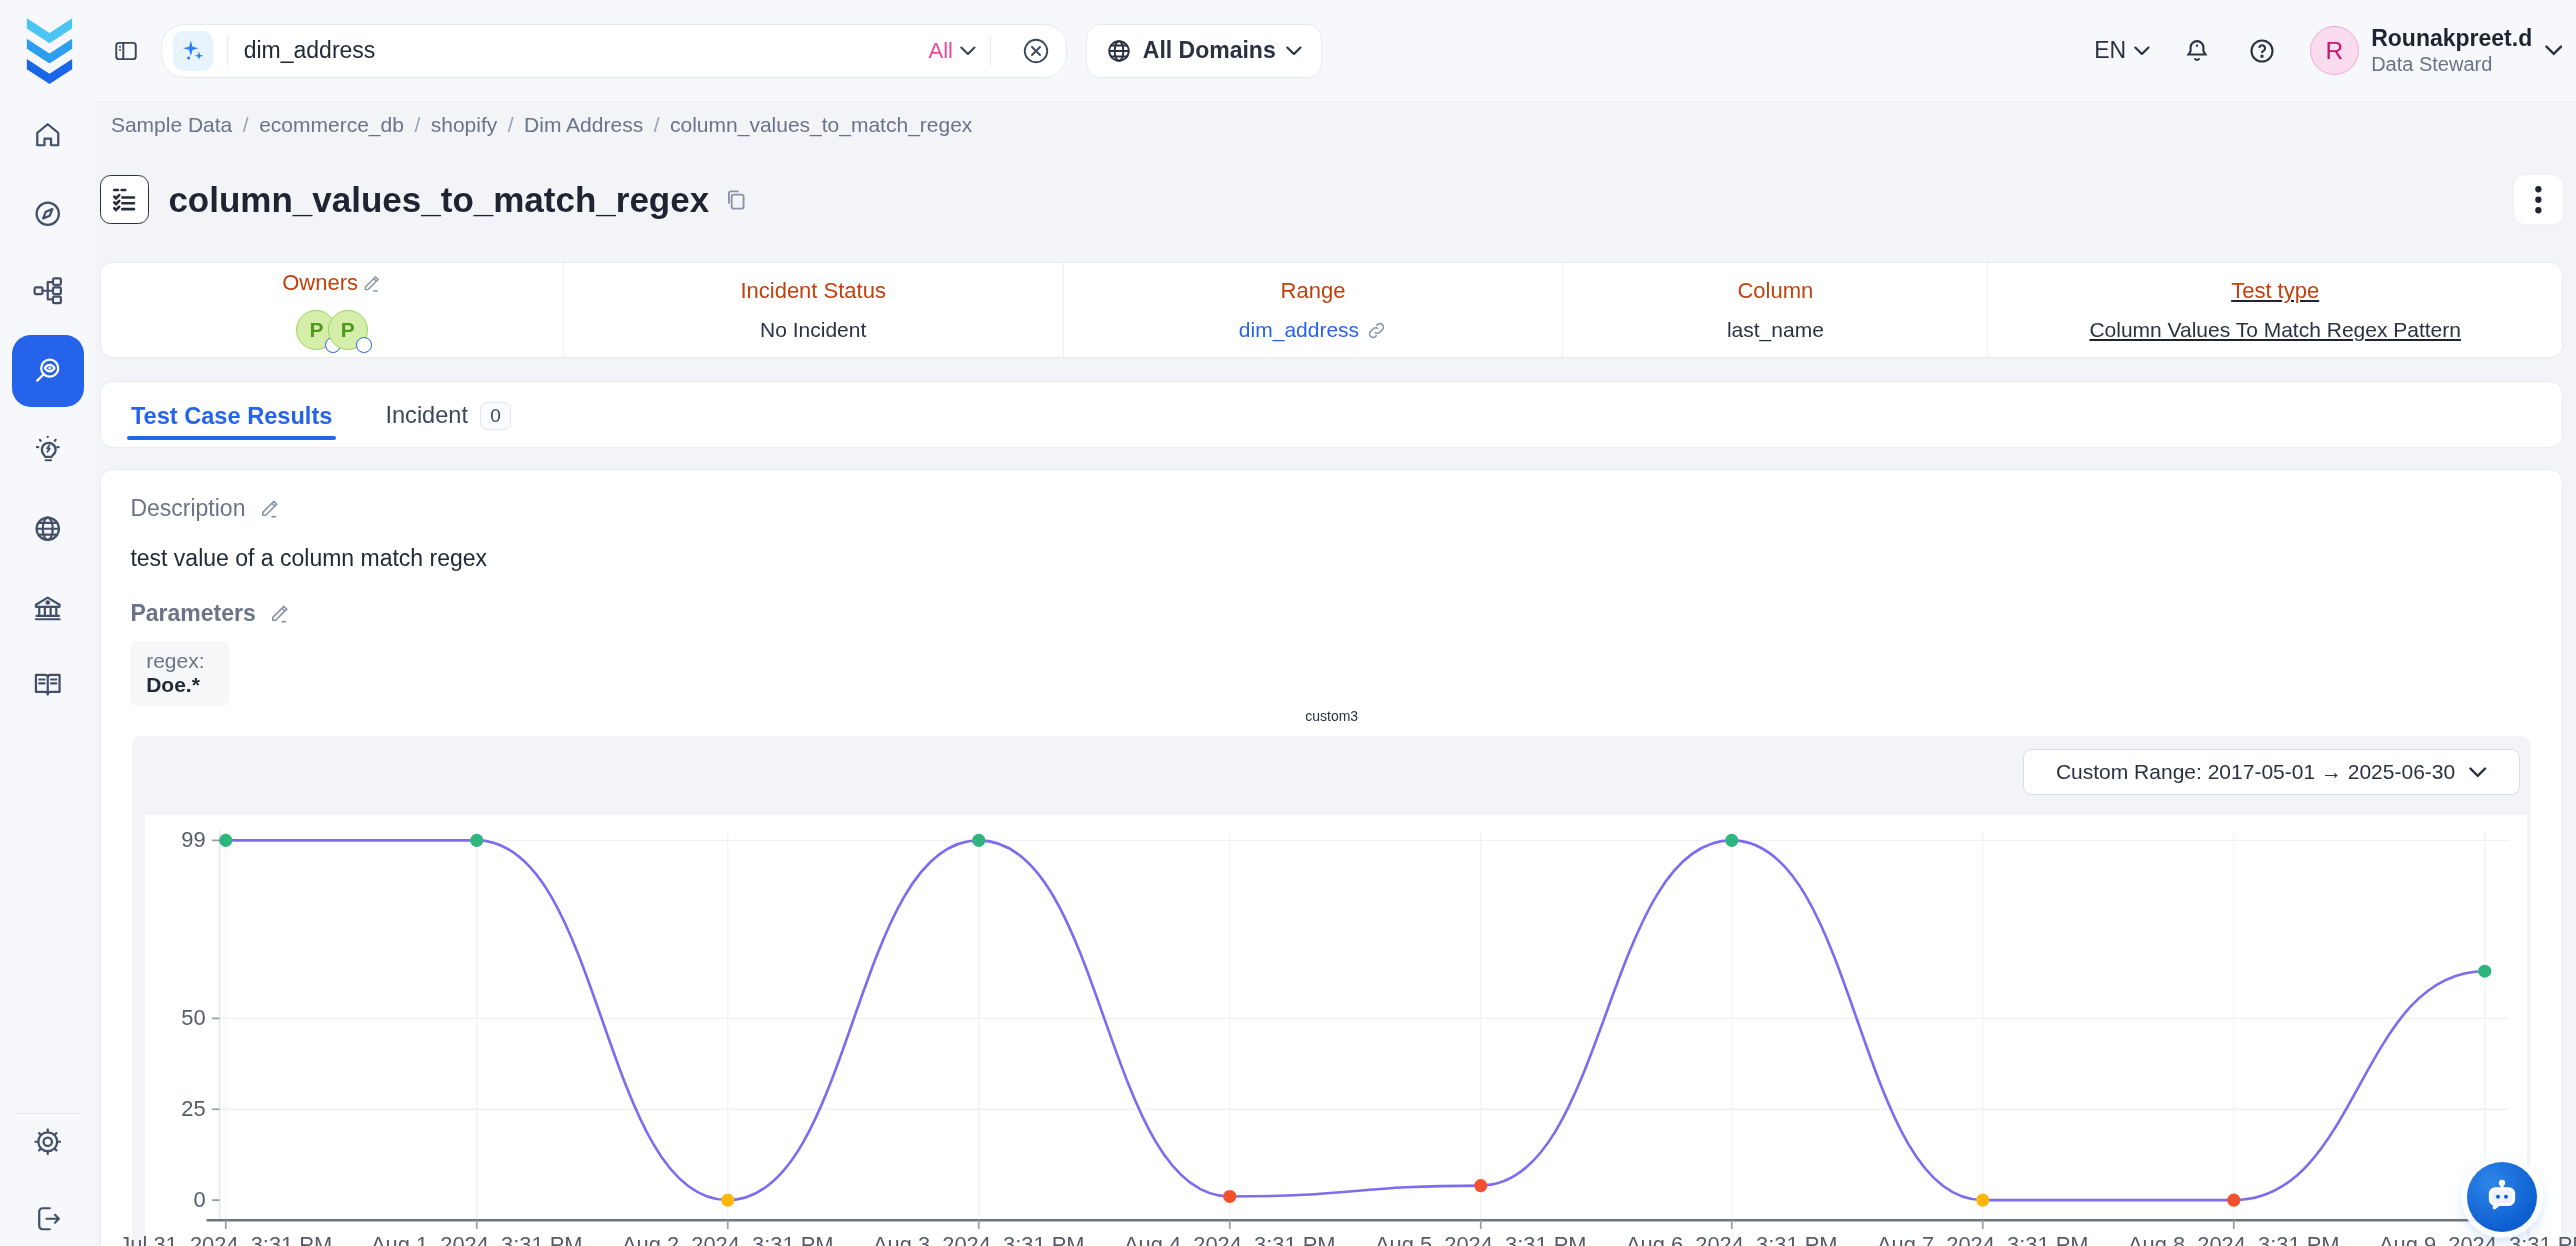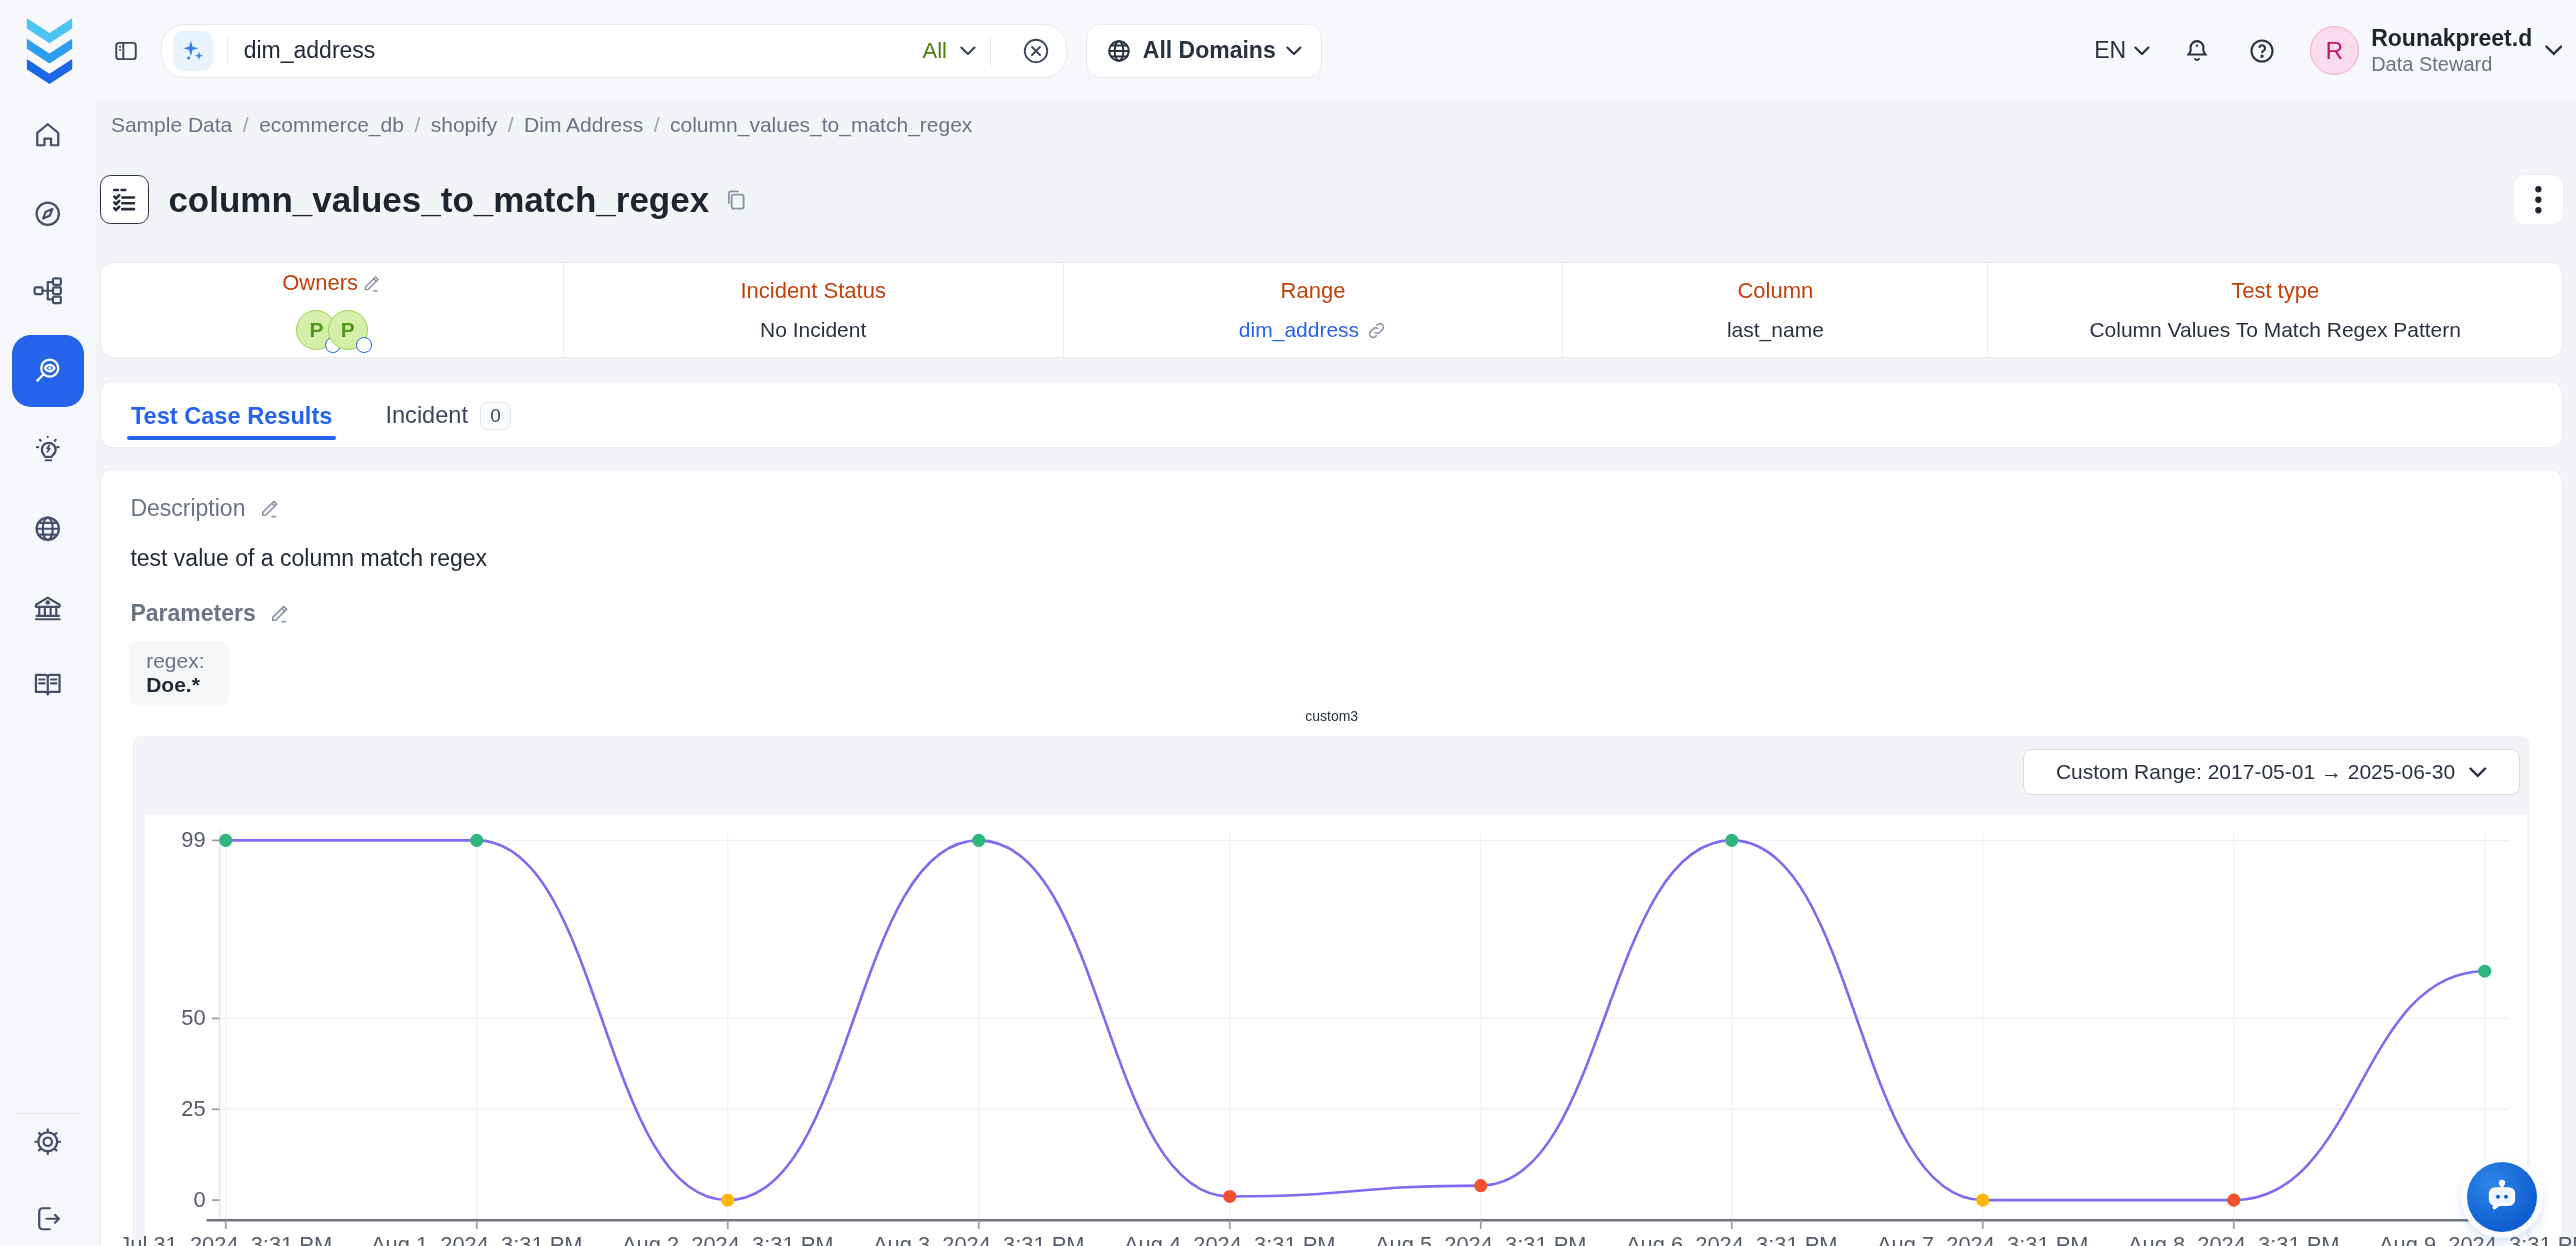--- a/index.html
+++ b/index.html
@@ -20,21 +20,21 @@
   .logo { position:absolute; left:19px; top:15.8px; width:61px; height:68px; cursor:pointer; }
   
   .topbar { position:absolute; left:96px; top:0; right:0; height:101px; background:#f7f8fb; display:flex; align-items:center; }
   .panel-toggle { margin-left:10.5px; width:39px; height:39px; display:flex; align-items:center; justify-content:center; cursor:pointer; }
   .panel-toggle svg { width:26px; height:26px; stroke:#3c475c; fill:none; stroke-width:1.8; }
   .searchbar { margin-left:15.8px; width:906px; height:54px; background:#ffffff; border:0.9px solid #e7eaf0;
     border-radius:23px; display:flex; align-items:center; padding:0 15.8px 0 10.5px; }
   .ai-chip { width:40px; height:40px; border-radius:10.5px; background:#e7f3fd; display:flex; align-items:center; justify-content:center; }
   .search-div { width:0.9px; height:30px; background:#e7eaf0; margin:0 14px; }
   .search-text { flex:1; font-size:23px; color:#222a38; border:none; outline:none; background:transparent; font-family:inherit; }
-  .scope { display:flex; align-items:center; gap:13px; color:#4d7c0f; font-size:22px; cursor:pointer; }
+  .scope { display:flex; align-items:center; gap:7px; color:#ec4899; font-size:22px; cursor:pointer; }
   .clear-btn { margin-left:15.8px; cursor:pointer; display:flex; }
   .domains-btn { margin-left:19px; height:54px; background:#ffffff; border:0.9px solid #e7eaf0; border-radius:14px;
     display:flex; align-items:center; gap:10.5px; padding:0 19px; font-size:23px; font-weight:600; color:#2a3242; cursor:pointer; }
   .top-right { margin-left:auto; display:flex; align-items:center; gap:30px; padding-right:14px; }
   .lang { display:flex; align-items:center; gap:8px; font-size:23px; color:#2a3242; cursor:pointer; }
   .icon-btn { width:35px; height:35px; display:flex; align-items:center; justify-content:center; cursor:pointer; }
   .icon-btn svg { width:28px; height:28px; stroke:#2a3242; fill:none; stroke-width:1.8; }
   .user { display:flex; align-items:center; gap:12.3px; cursor:pointer; }
   .avatar { width:49px; height:49px; border-radius:50%; background:#fbdcef; border:0.9px solid #f1a7d4;
     color:#c2186f; font-size:24.5px; display:flex; align-items:center; justify-content:center; }
@@ -48,21 +48,21 @@
   .title-row { display:flex; align-items:center; margin:19px 0 0 0; }
   .entity-icon { width:49px; height:49px; border:1.8px solid #2a3242; border-radius:10.5px; background:#fff;
     display:flex; align-items:center; justify-content:center; }
   .page-title { font-size:35px; font-weight:700; color:#1f2430; margin-left:19px; }
   .copy-btn { margin-left:14px; cursor:pointer; display:flex; }
   .kebab-btn { margin-left:auto; width:49px; height:49px; background:#fff; border-radius:10.5px; display:flex;
     align-items:center; justify-content:center; cursor:pointer; box-shadow:0 0 0 0.9px #edeff4; }
   .card { background:#fff; border:0.9px solid #e9ebf1; border-radius:12.3px; }
   .summary-card { margin-top:19px; height:96px; display:flex; align-items:stretch; }
   .sum-col { flex:1; display:flex; flex-direction:column; align-items:center; justify-content:center; gap:14px; border-right:0.9px solid #edeff4; }
-  .sum-col:last-child { border-right:none; }
+  .sum-col:last-child { border-right:none;text-decoration:underline; }
   .sum-label { color:#c2410c; font-size:22px; display:flex; align-items:center; gap:3px; }
   .sum-value { font-size:21px; color:#2a3242; }
   .link-value { color:#2563eb; cursor:pointer; display:flex; align-items:center; gap:7px; }
   .owners-row { display:flex; }
   .owner-avatar { width:40px; height:40px; border-radius:50%; background:#d5efaa; border:1.8px solid #9ed25e;
     color:#4f9a1a; font-weight:700; font-size:21px; display:flex; align-items:center; justify-content:center; position:relative; cursor:pointer; }
   .owner-avatar + .owner-avatar { margin-left:-8.8px; }
   .owner-badge { position:absolute; right:-5.3px; bottom:-3.5px; width:15.8px; height:15.8px; border-radius:50%;
     background:#fff; border:1.8px solid #2563eb; }
   .edit-pencil { cursor:pointer; display:flex; }

